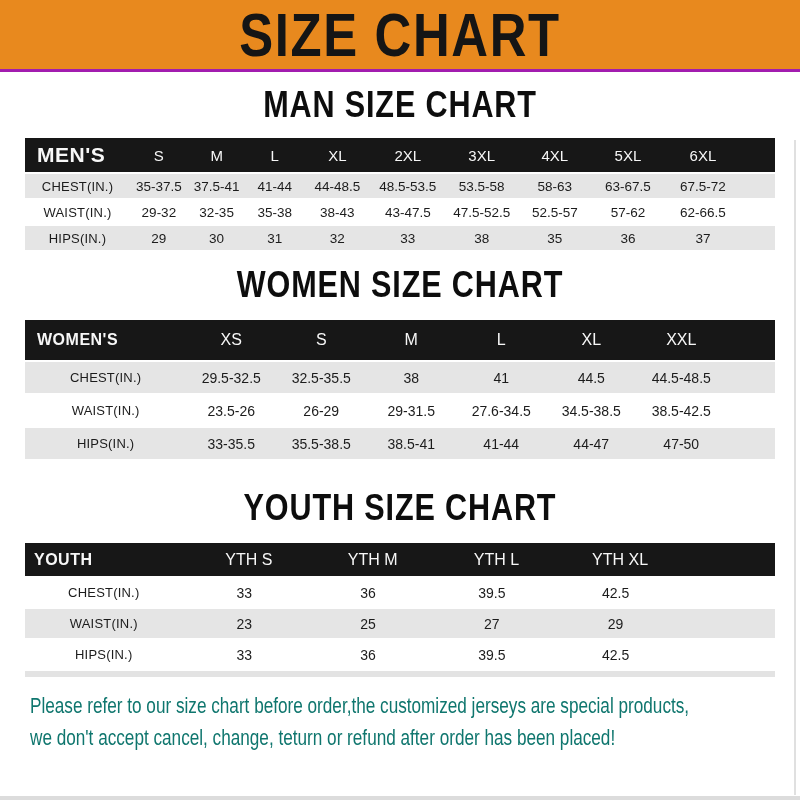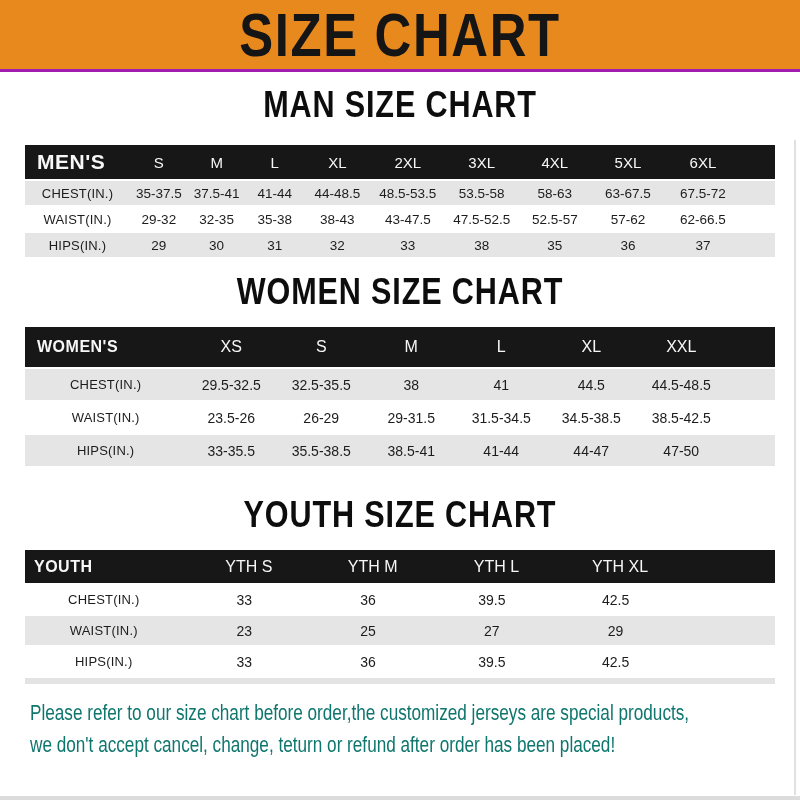--- a/index.html
+++ b/index.html
@@ -21,21 +21,21 @@
   h2 {
     margin:0; text-align:center; font-size:36px; line-height:38px;
     font-weight:700; color:#0d0d0d; letter-spacing:1px;
     transform:scaleX(0.85); transform-origin:center;
   }
   .sec-men h2   { margin-top:14px; }
   .sec-women h2 { margin-top:14px; }
   .sec-youth h2 { margin-top:28px; }
   
   table {
-    width:750px; margin:19px auto 0 auto;
+    width:750px; margin:12px auto 0 auto;
     border-collapse:separate; border-spacing:0 2px; table-layout:fixed;
   }
   .sec-women table, .sec-youth table { margin-top:14px; }
   tr.bar th {
     background:#171717; color:#f7f7f7; font-weight:400; font-size:15px;
     height:34px; text-align:center; padding:0; overflow:hidden;
   }
   tr.bar th.lbl {
     text-align:left; padding-left:12px; font-weight:700; font-size:21px;
     letter-spacing:0.5px;
@@ -183,21 +183,21 @@
         <td>41</td>
         <td>44.5</td>
         <td>44.5-48.5</td>
         <td></td>
       </tr>
       <tr class="w">
         <td class="lbl">WAIST(IN.)</td>
         <td>23.5-26</td>
         <td>26-29</td>
         <td>29-31.5</td>
-        <td>31.5-34.5</td>
+        <td>27.6-34.5</td>
         <td>34.5-38.5</td>
         <td>38.5-42.5</td>
         <td></td>
       </tr>
       <tr class="g">
         <td class="lbl">HIPS(IN.)</td>
         <td>33-35.5</td>
         <td>35.5-38.5</td>
         <td>38.5-41</td>
         <td>41-44</td>

